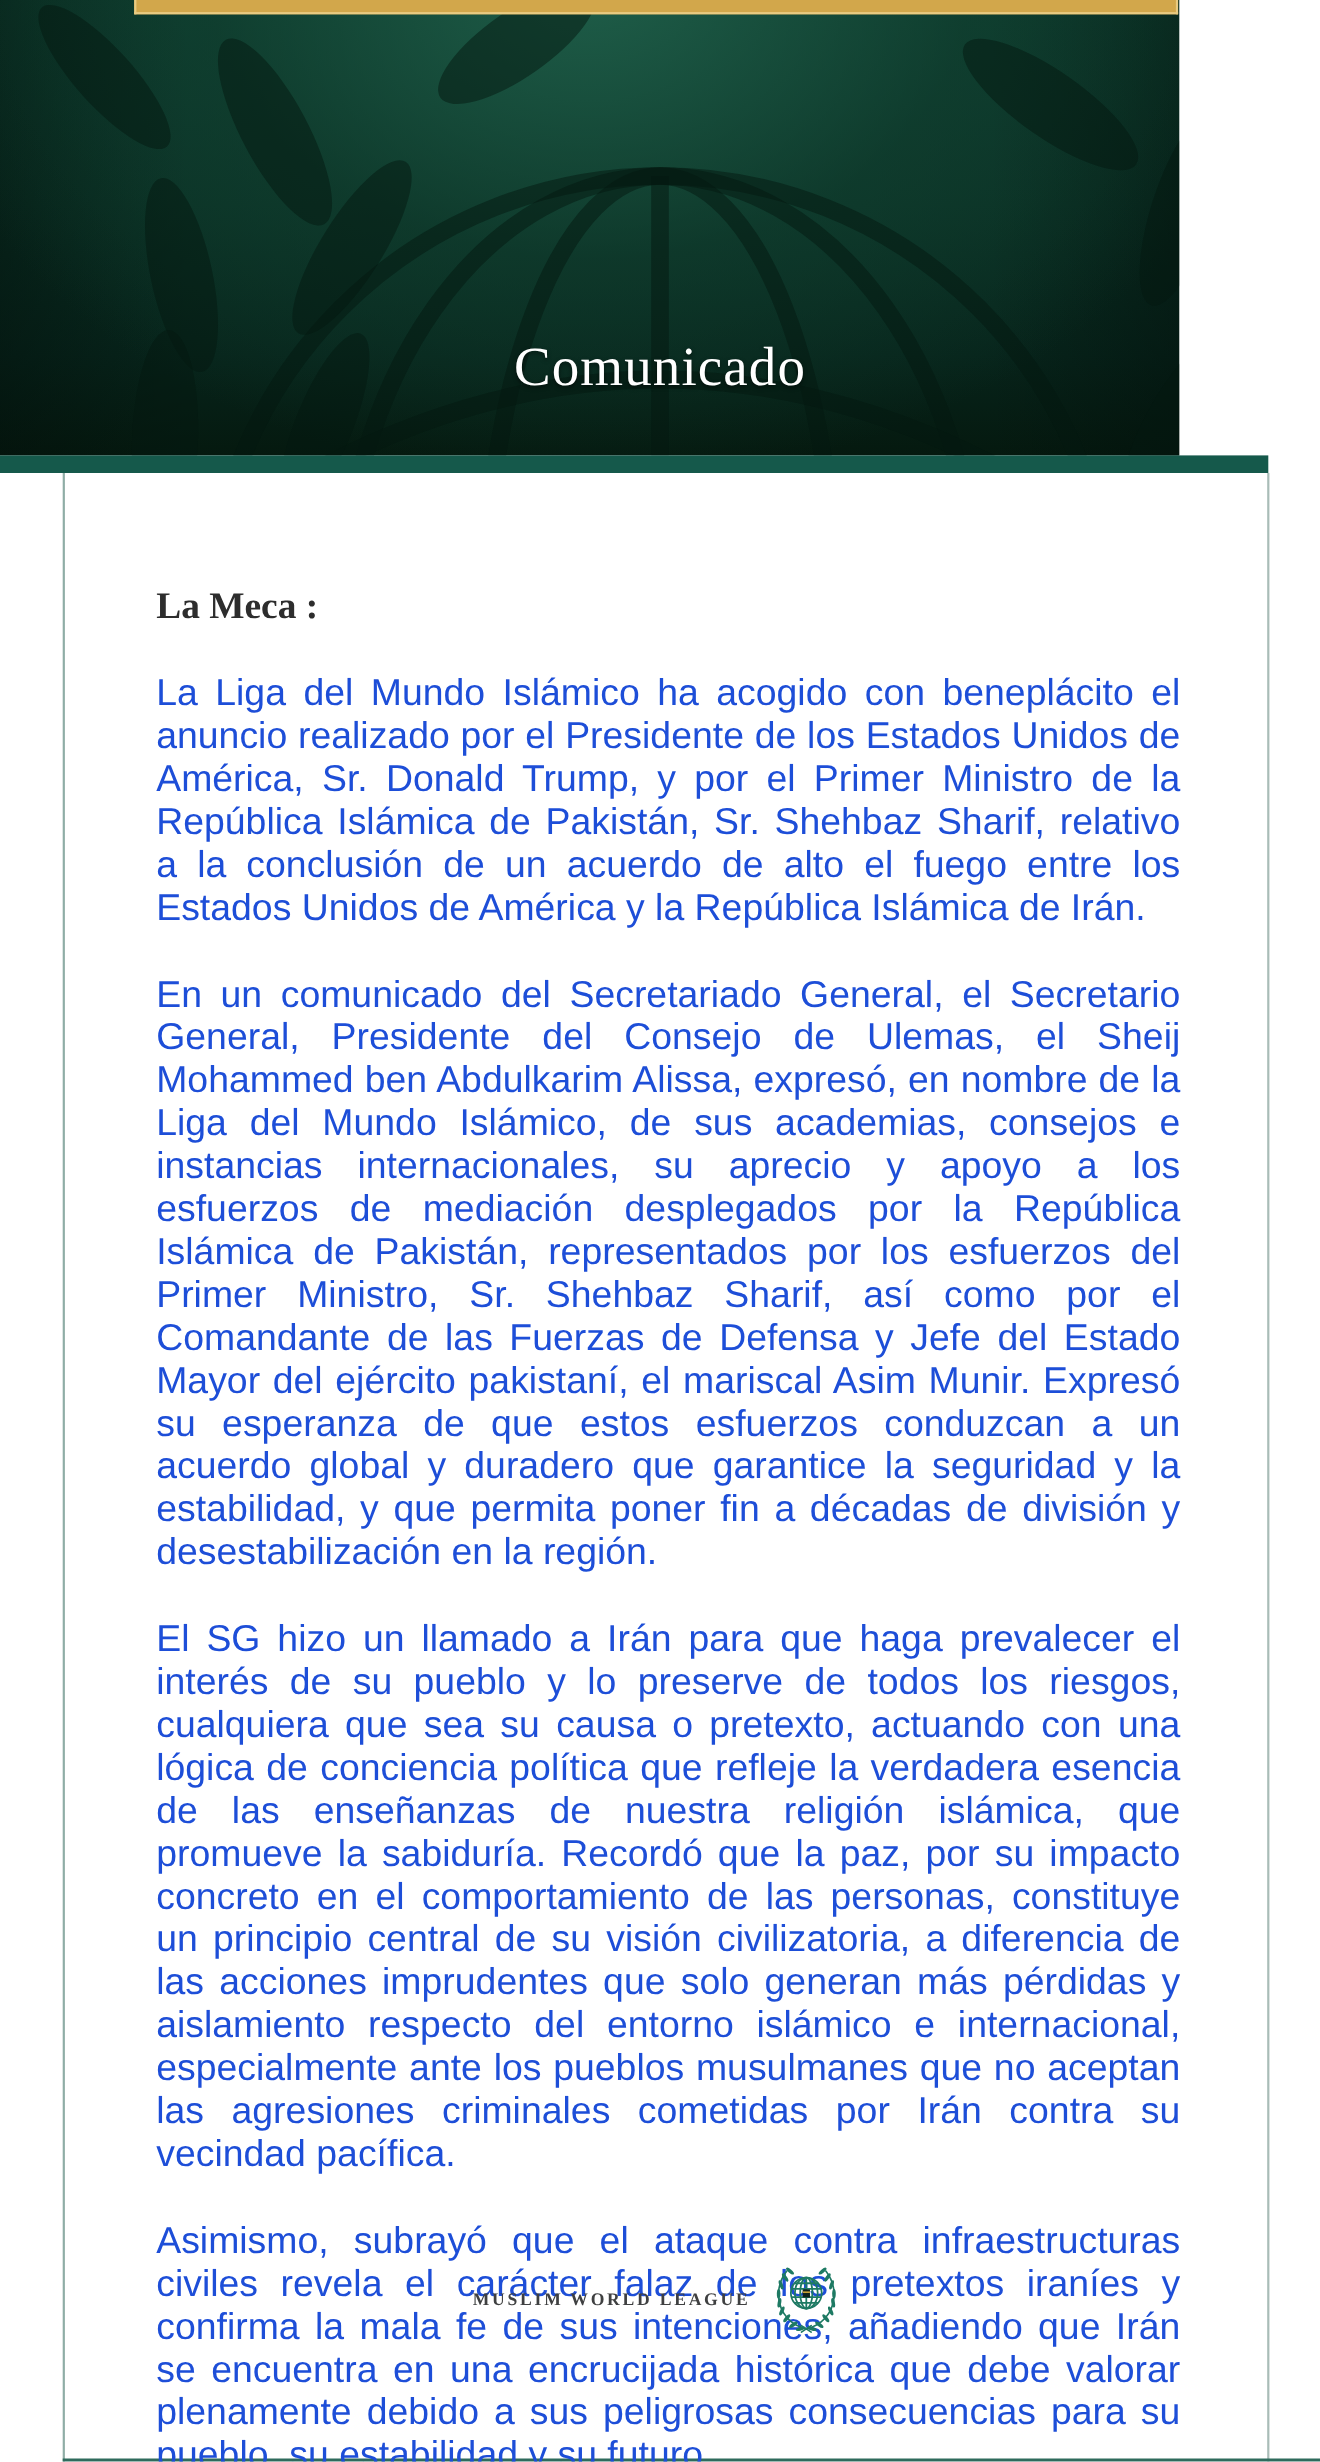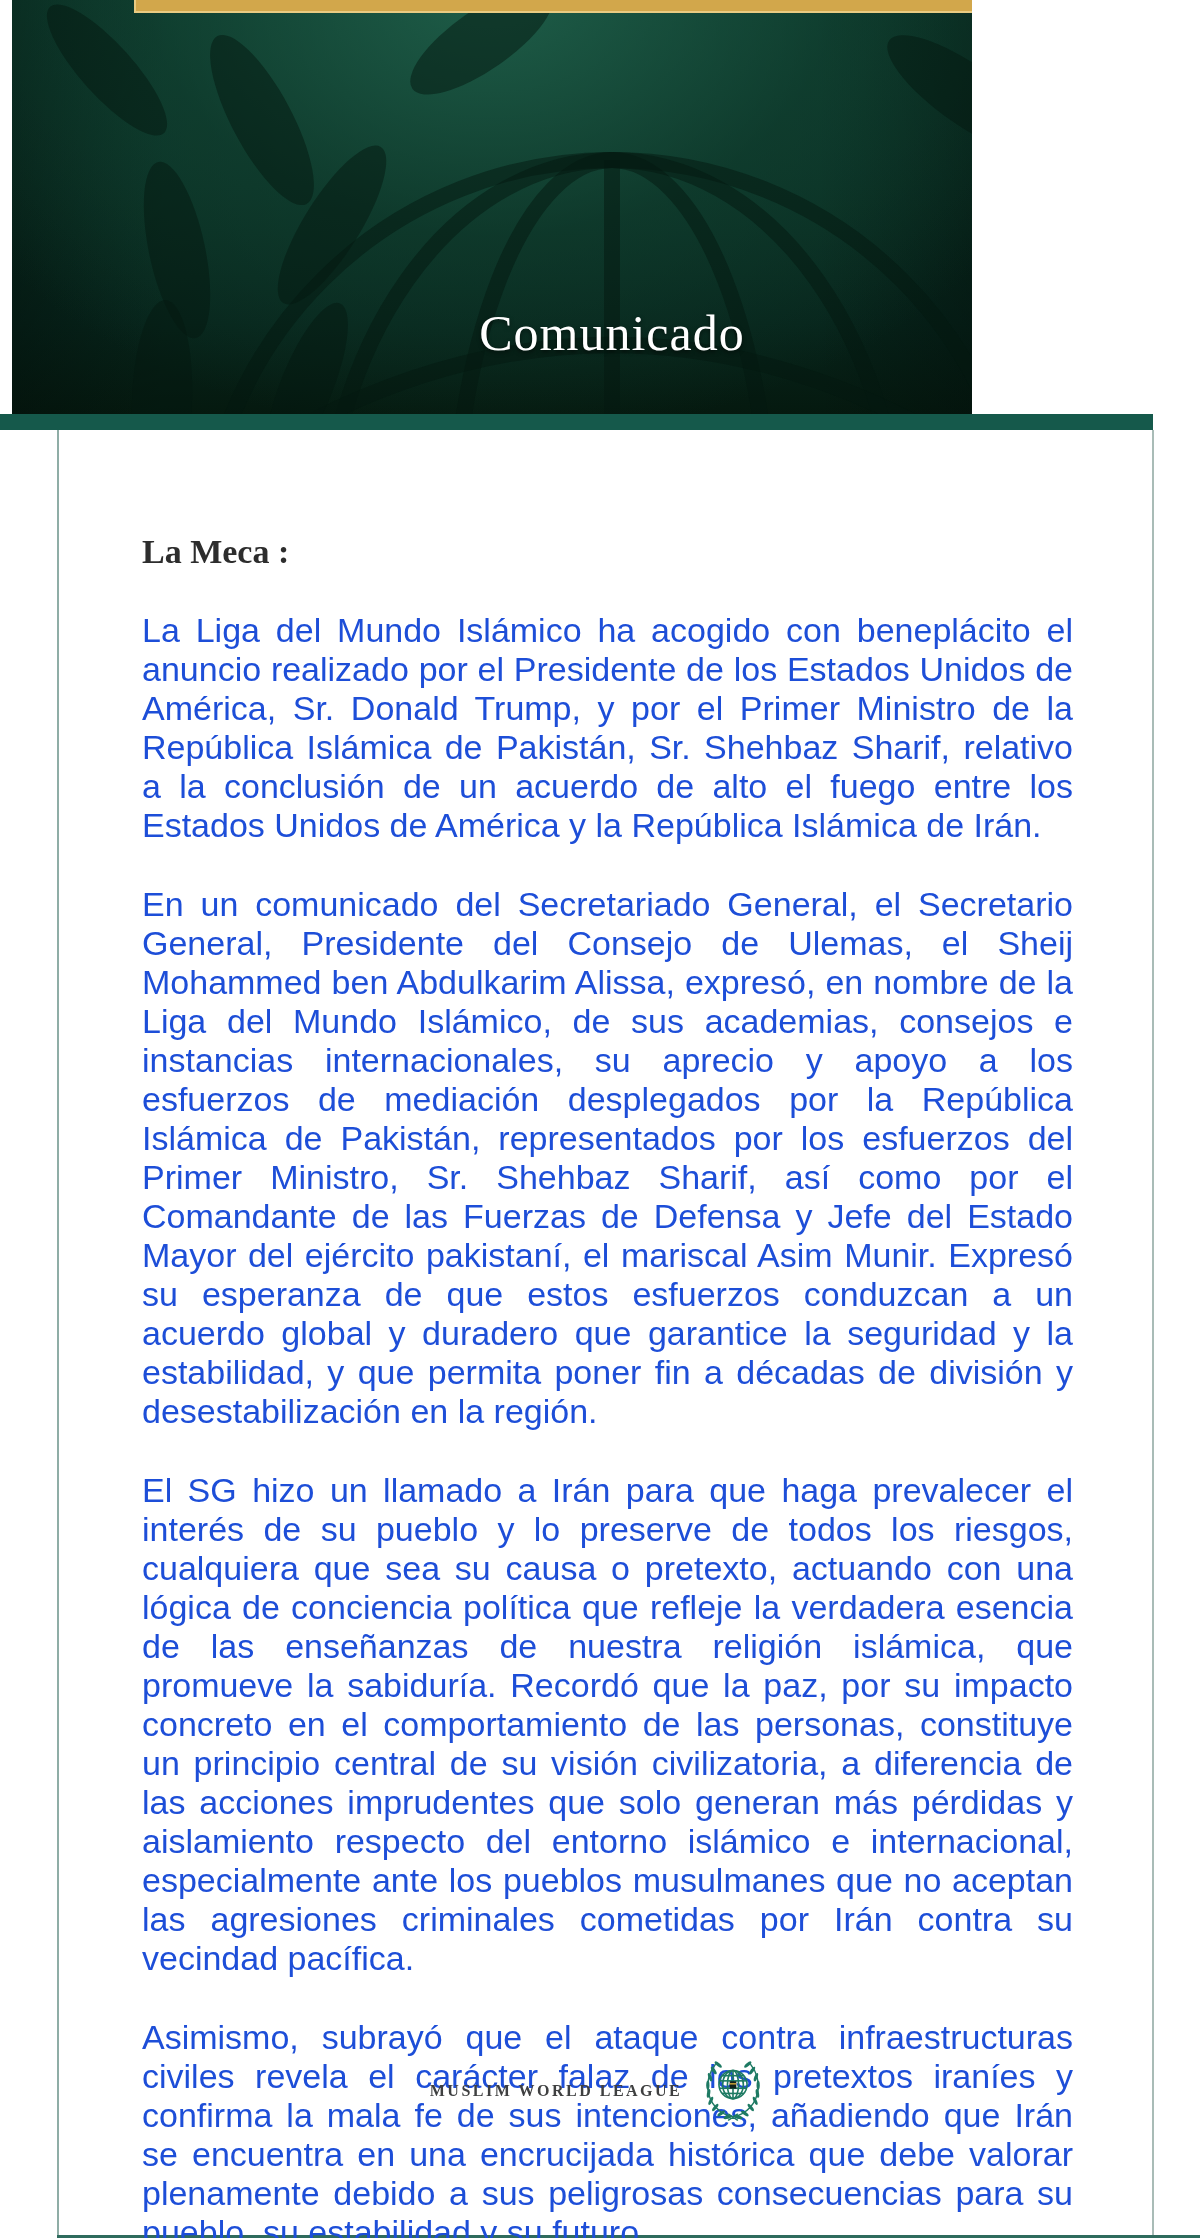--- a/index.html
+++ b/index.html
@@ -1,20 +1,20 @@
 <!DOCTYPE html>
 <html lang="es"><head>
 <meta charset="utf-8">
 <style>
   html,body{margin:0;padding:0;background:#ffffff;}
   .page{position:relative;width:1200px;height:2238px;background:#ffffff;overflow:hidden;
         font-family:"Liberation Sans", sans-serif;}
 
   
-  .header{position:absolute;left:12px;top:0;width:960px;height:414px;overflow:hidden;
+  .header{position:absolute;left:0;top:0;width:1072px;height:414px;overflow:hidden;
     background:
       radial-gradient(ellipse 820px 600px at 50% -4%, rgba(34,100,78,0.85) 0%, rgba(18,66,50,0.55) 42%, rgba(8,35,26,0) 76%),
       linear-gradient(90deg, rgba(2,14,10,0.45) 0%, rgba(2,14,10,0) 16%, rgba(2,14,10,0) 84%, rgba(2,14,10,0.45) 100%),
       linear-gradient(180deg,#0C3A2C 0%,#0A3024 45%,#07241B 78%,#05190F 100%);}
   .decor{position:absolute;left:0;top:0;width:1200px;height:414px;display:block;}
   .gold-bar{position:absolute;left:122px;top:0;width:945px;height:11px;background:#D2A74B;
             border:2px solid #E9CB82;border-top:none;}
   .title{position:absolute;left:0;top:304px;width:1200px;margin:0;text-align:center;
          font-family:"Liberation Serif", serif;font-weight:400;font-size:50px;line-height:58px;
          color:#ffffff;text-shadow:0 2px 4px rgba(0,0,0,0.55);letter-spacing:1px;}

